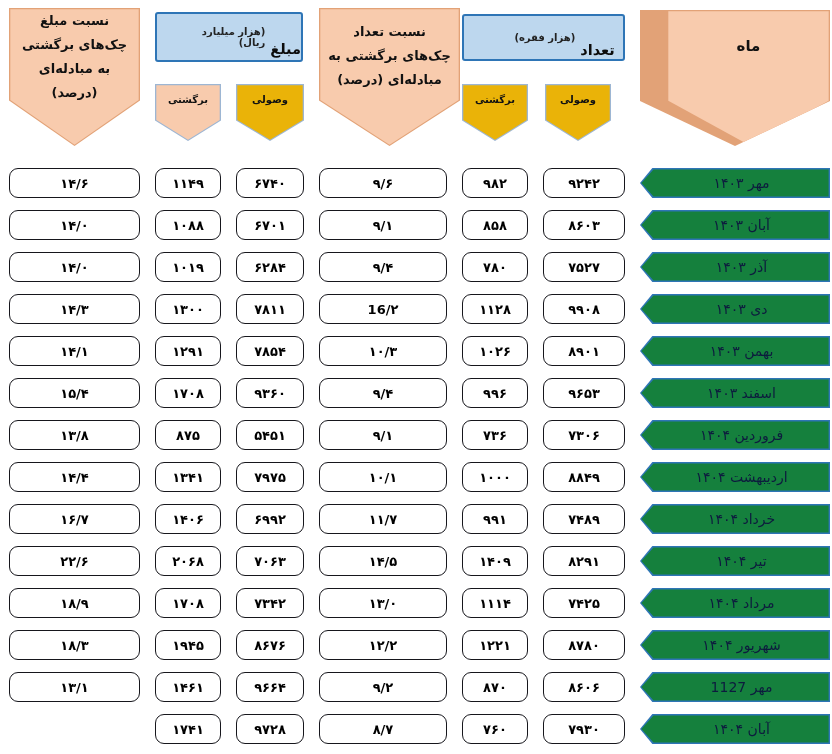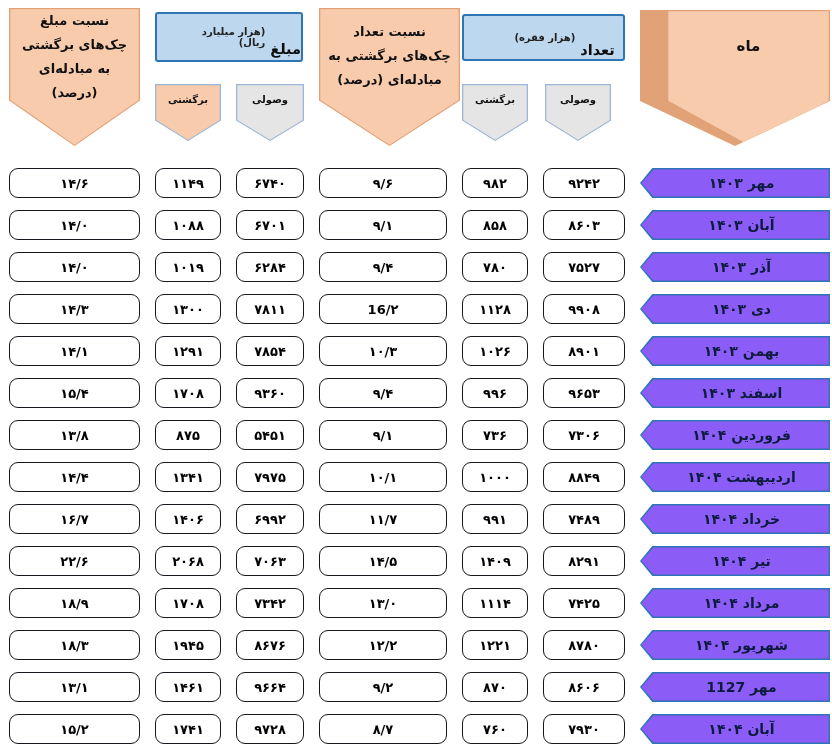--- a/index.html
+++ b/index.html
@@ -29,21 +29,21 @@
     background: var(--fc);
     display: flex; align-items: center; justify-content: center;
     text-align: center;
     padding: 0 7px;
     padding-bottom: var(--pb, 32%);
     font-weight: bold;
   }
   .o   { --bc: #e2a277; --fc: #f8cbad; }
   .sub { --p: 64%; --bc: #9db6d3; }
   .sub .pin { --pb: 38%; font-size: 10px; }
-  .green .pin { background: #e5e5e5; }
+  .green .pin { background: #eab308; }
   .peach .pin { background: #f8cbad; }
   .ratio-label { font-size: 13px; line-height: 1.85; --pb: 30%; }
   .month-label-big { font-size: 15px; margin-left: 27px; --pb: 34%; }
 
   
   .bluebox {
     position: absolute;
     background: #bdd7ee;
     border: 2px solid #2e75b6;
     border-radius: 3px;
@@ -76,24 +76,24 @@
   }
   .arrow {
     position: relative;
     background: #2e75b6;
   }
   .arrow, .arrow-in {
     clip-path: polygon(0 50%, 6.5% 0, 100% 0, 100% 100%, 6.5% 100%);
   }
   .arrow-in {
     position: absolute; inset: 1.4px;
-    background: #8b5cf6;
+    background: #15803d;
     display: flex; align-items: center; justify-content: center;
     padding-left: 13px;
-    font-weight: bold;
+    font-weight: normal;
     font-size: 14px;
     color: #0d1b3e;
   }
 </style>
 </head>
 <body>
 
 <div class="hdr">
 
   <div class="pent o abs ratio-pent" style="left:9px; top:8px; width:131px; height:138px;">
@@ -253,14 +253,13 @@
     <div class="cell">۱۴۶۱</div>
     <div class="cell">۱۳/۱</div>
     <div class="arrow">
       <div class="arrow-in">آبان ۱۴۰۴</div>
     </div>
     <div class="cell">۷۹۳۰</div>
     <div class="cell">۷۶۰</div>
     <div class="cell">۸/۷</div>
     <div class="cell">۹۷۲۸</div>
     <div class="cell">۱۷۴۱</div>
-    <div class="cell">۱۵/۲</div>
   </div>
 
 </body></html>

